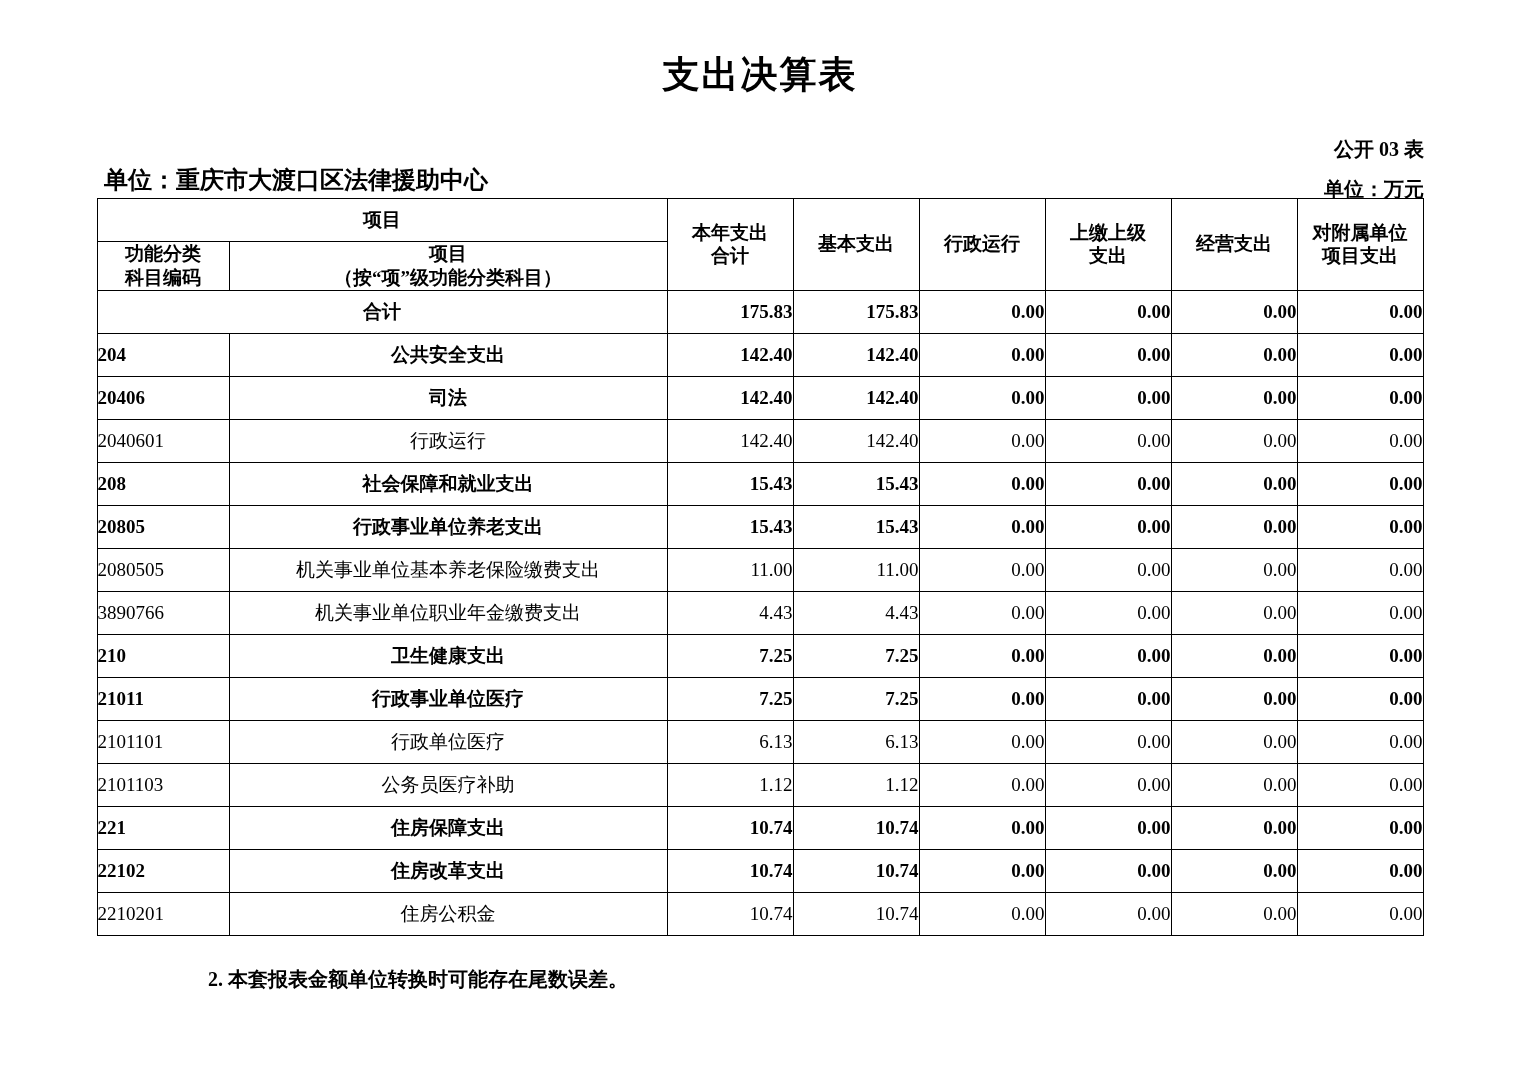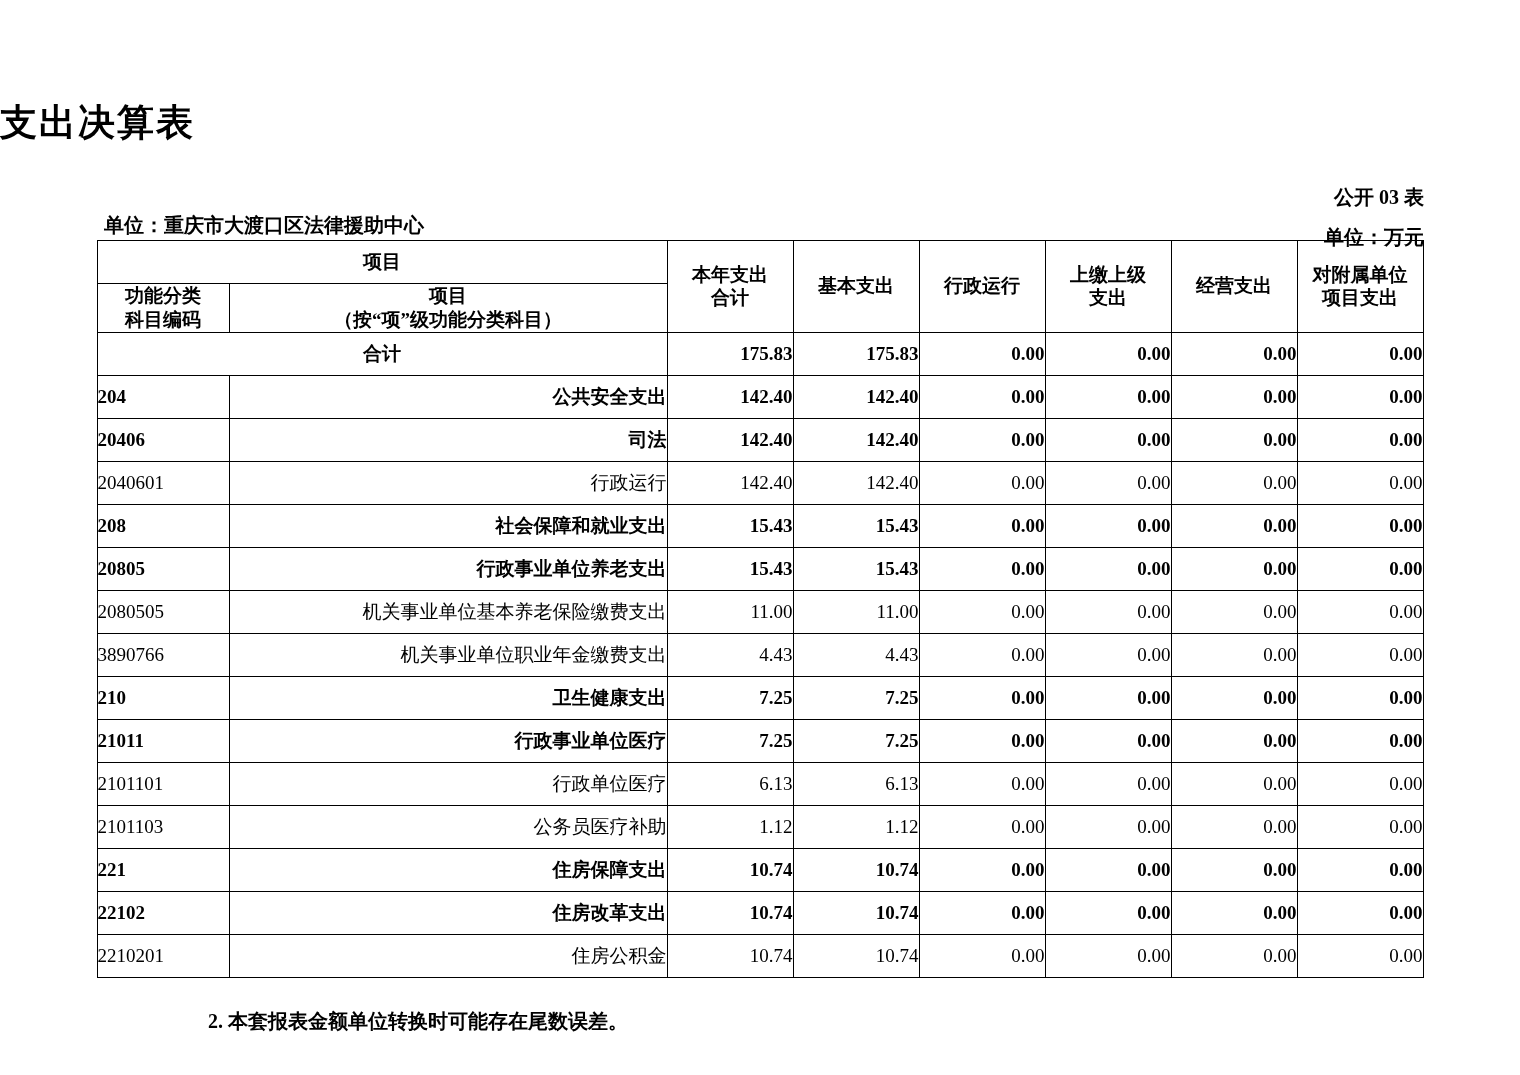--- a/index.html
+++ b/index.html
@@ -15,26 +15,26 @@
     position: relative;
     overflow: hidden;
   }
   .page {
     position: relative;
     width: 1520px;
     height: 1075px;
     box-sizing: border-box;
   }
   .doc-title {
-    text-align: left;
+    text-align: center;
     font-family: "DejaVu Sans", sans-serif;
     font-weight: bold;
     font-size: 37px;
     letter-spacing: 2px;
-    margin-top: 98px;
+    margin-top: 50px;
     margin-bottom: 0;
   }
   .meta-row {
     position: relative;
     height: 56px;
     margin-top: 36px;
   }
   .form-code {
     position: absolute;
     right: 96px;
@@ -52,27 +52,27 @@
     font-family: "Liberation Serif", serif;
     font-size: 20px;
     font-weight: bold;
     white-space: nowrap;
   }
   .unit-name {
     position: absolute;
     left: 104px;
     top: 28px;
     font-family: "Liberation Serif", serif;
-    font-size: 20px;
+    font-size: 24px;
     font-weight: bold;
     white-space: nowrap;
   }
   table.budget {
     border-collapse: collapse;
-    margin: 0 auto 0 auto;
+    margin: 6px auto 0 auto;
     width: 1326px;
     table-layout: fixed;
   }
   table.budget td, table.budget th {
     border: 1px solid #000;
     font-size: 19px;
     font-family: "Liberation Serif", serif;
     padding: 0;
     height: 42px;
     vertical-align: middle;
@@ -82,21 +82,21 @@
     text-align: center;
     font-size: 20px;
     line-height: 1.25;
   }
   .col-code { width: 132px; }
   .col-item { width: 438px; }
   .col-num  { width: 126px; }
   td.code {
   }
   td.name {
-    text-align: right;
+    text-align: center;
     padding-left: 14px;
   }
   td.num {
     text-align: right;
     padding-right: 14px;
   }
   tr.bold td {
     font-weight: bold;
   }
   td.total-label {

